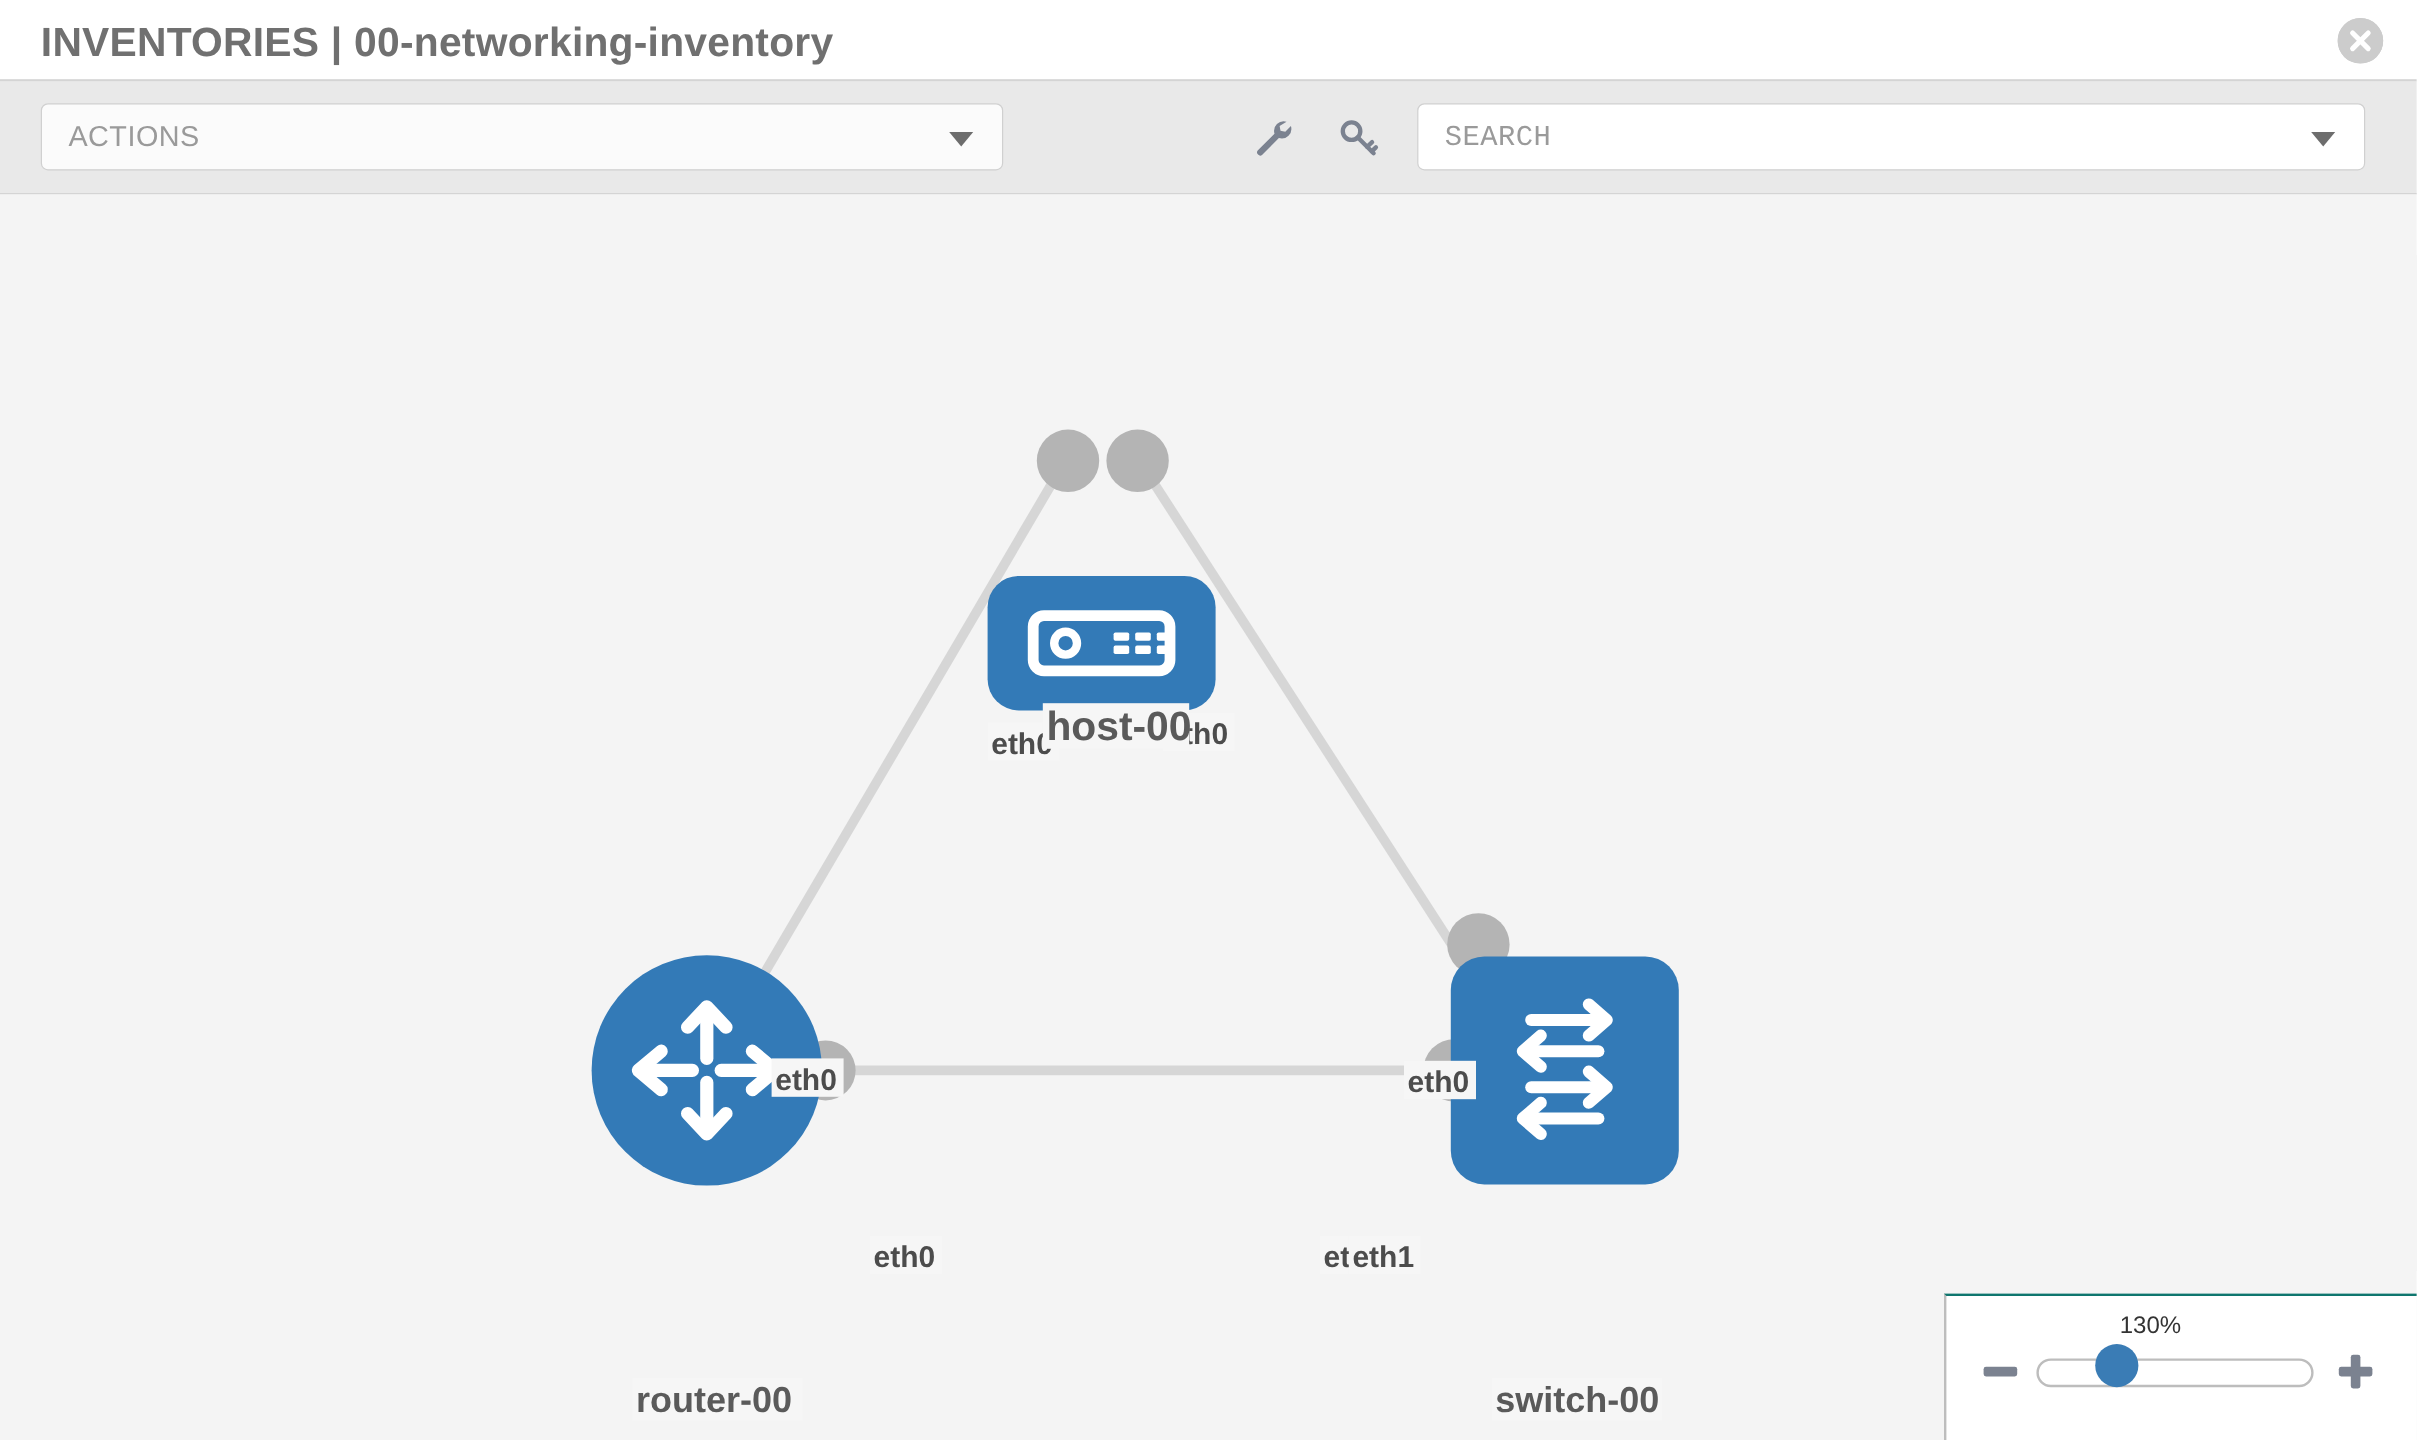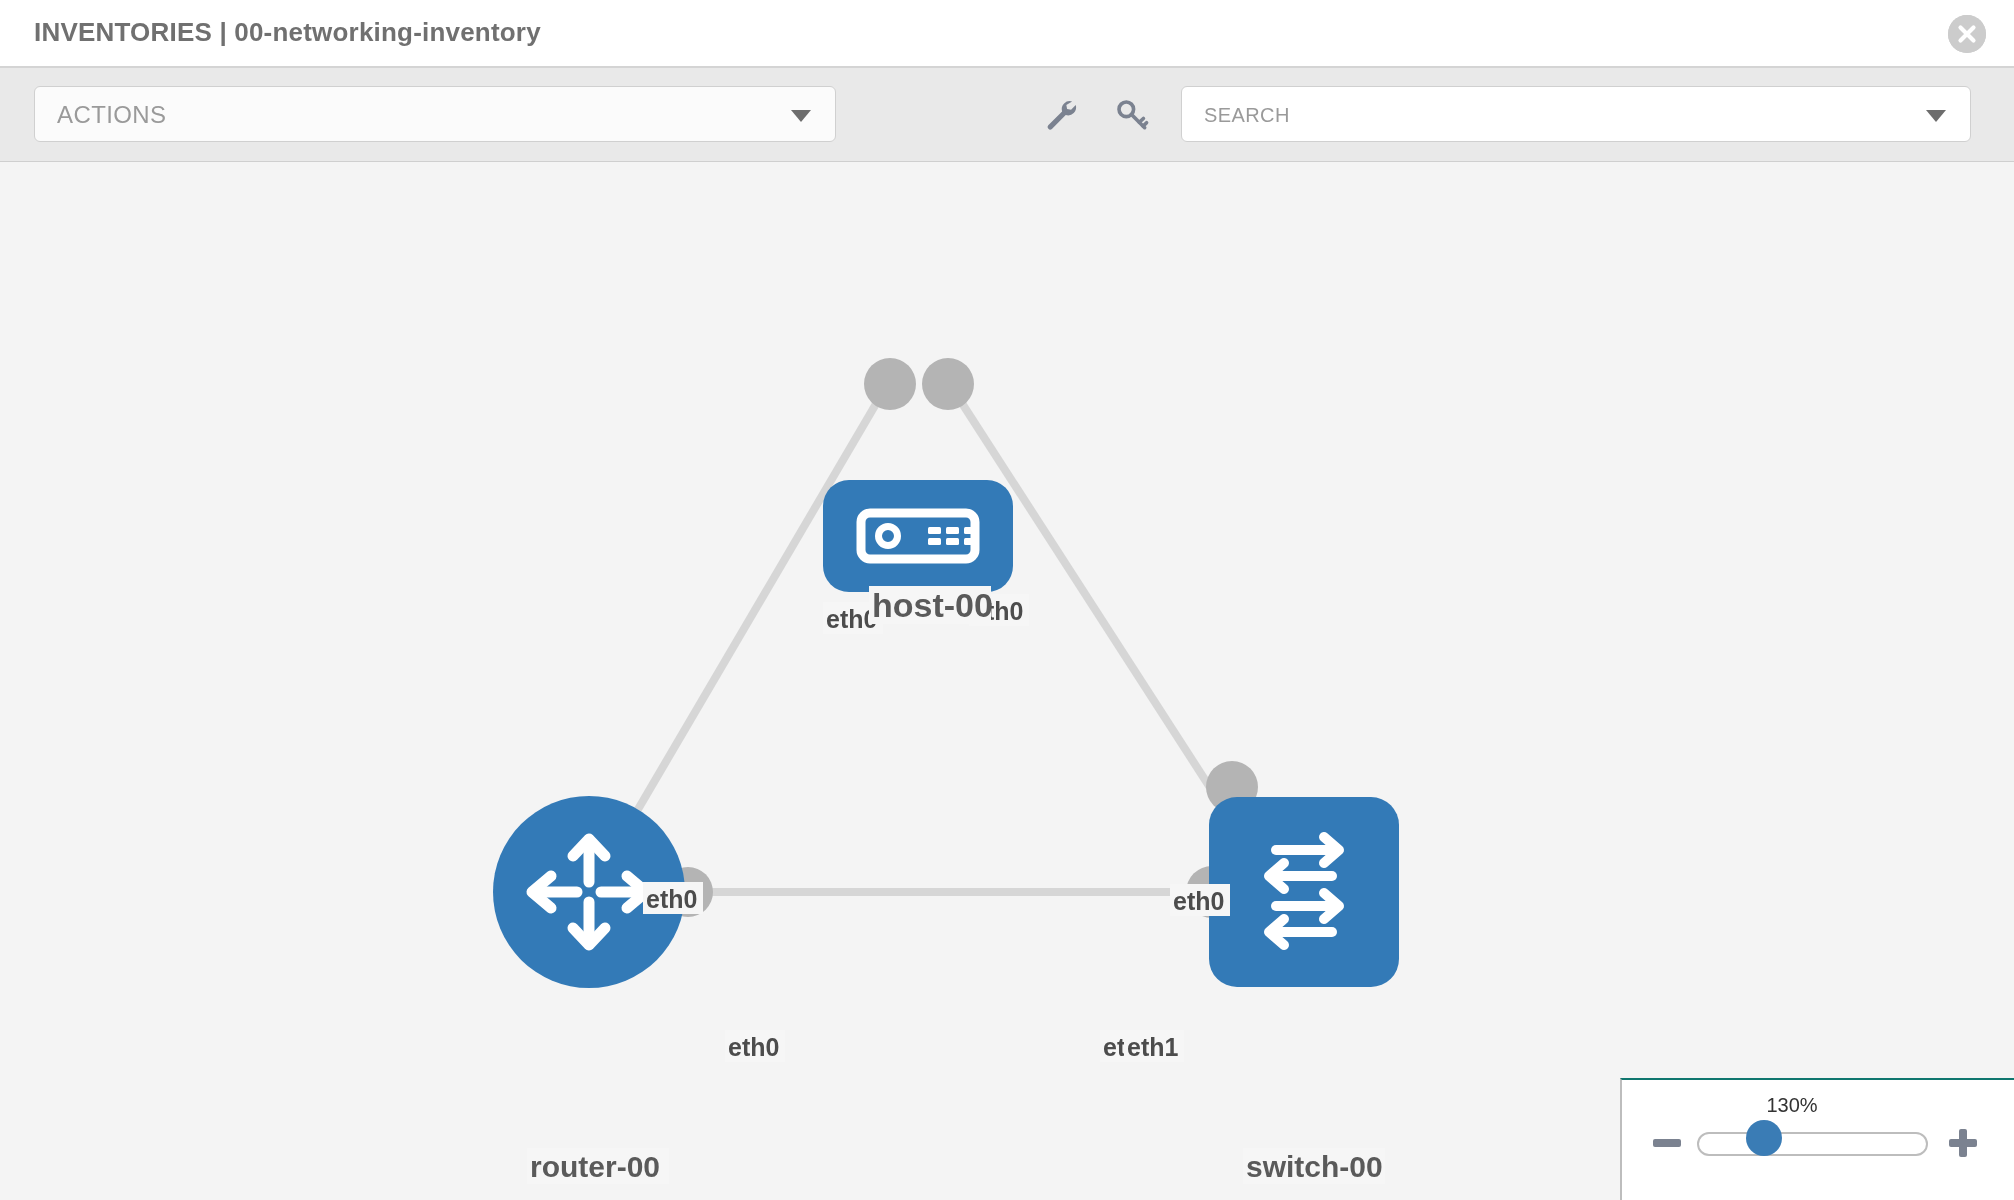--- a/index.html
+++ b/index.html
@@ -29,21 +29,21 @@
     width: 2014px;
     height: 68px;
     background: #ffffff;
     border-bottom: 2px solid #d4d4d4;
     box-sizing: border-box;
   }
   .page-title {
     position: absolute;
     left: 34px;
     top: 17px;
-    font-size: 26px;
+    font-size: 34px;
     font-weight: bold;
     color: #707070;
     letter-spacing: 0.2px;
     white-space: nowrap;
   }
   .close-btn {
     position: absolute;
     right: 28px;
     top: 15px;
     width: 38px;
@@ -118,22 +118,22 @@
   }
   .search-input {
     position: absolute;
     left: 20px;
     top: 0;
     width: 690px;
     height: 54px;
     border: 0;
     outline: 0;
     background: transparent;
-    font-family: Liberation Sans, sans-serif;
-    font-size: 20px;
+    font-family: Liberation Mono, monospace;
+    font-size: 24px;
     color: #555;
   }
   .search-input::placeholder { color: #9a9a9a; letter-spacing: 0.4px; }
   .search-box .caret { right: 24px; top: 23px; cursor: pointer; }
 
   
   .canvas {
     position: absolute;
     left: 0; top: 162px;
     width: 2014px;

